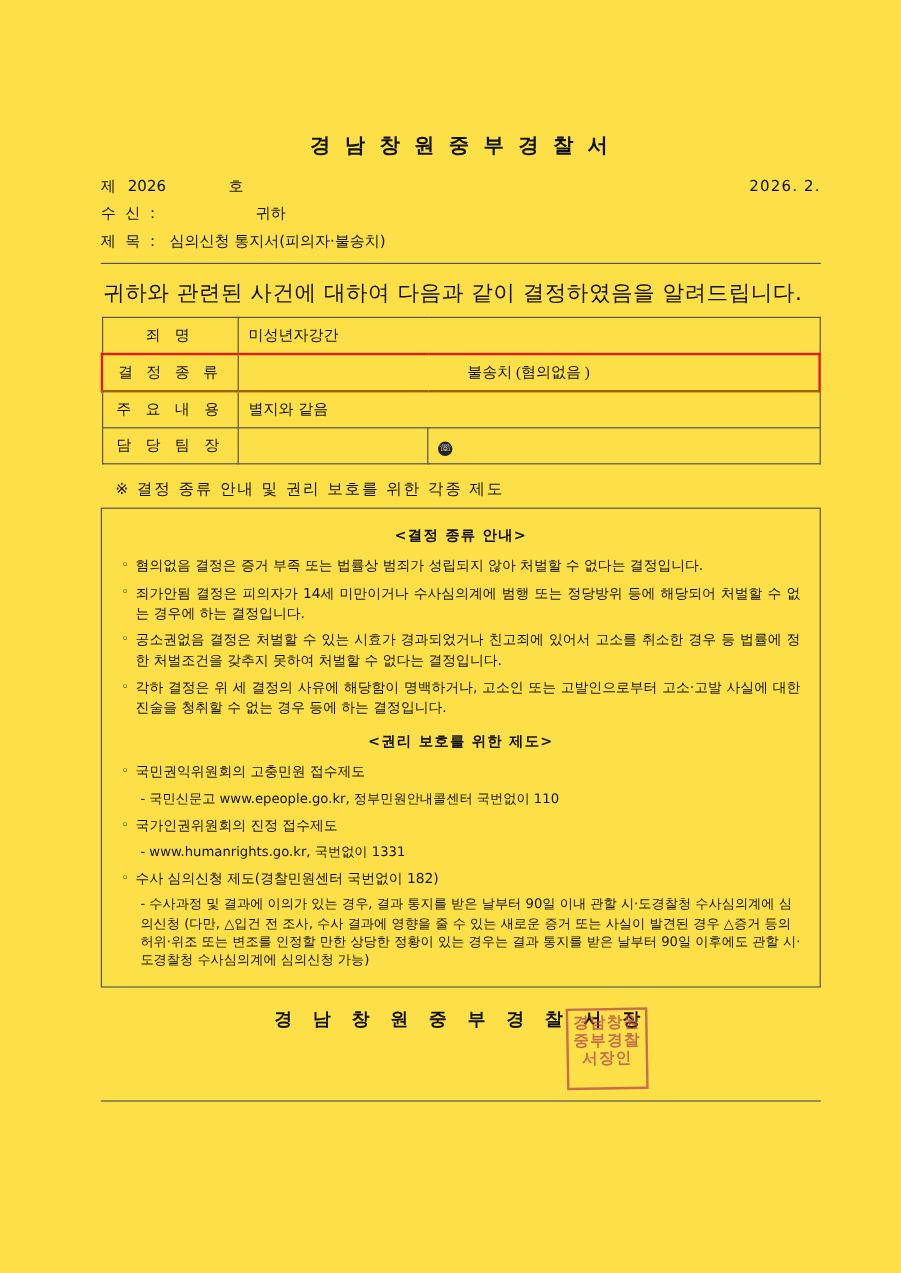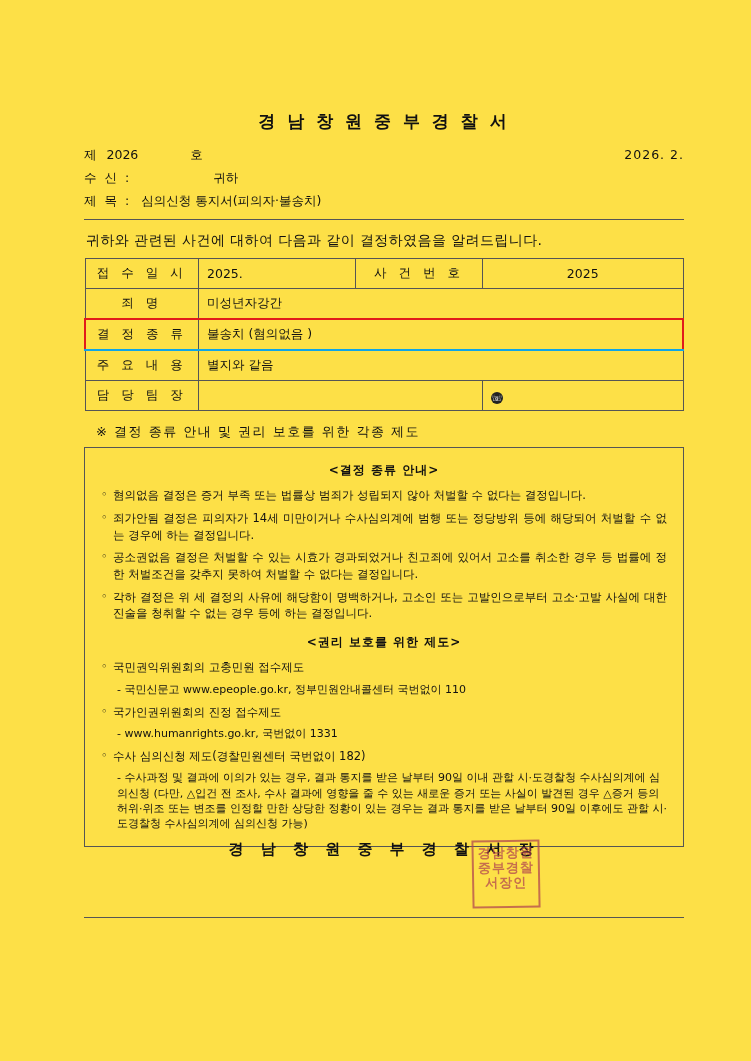--- a/index.html
+++ b/index.html
@@ -52,21 +52,21 @@
   .hdr-val { margin-left: 10px; }
   .hdr-gwiha { margin-left: 82px; }
 
   .rule {
     border-bottom: 1px solid #555;
     margin-top: 3px;
     margin-bottom: 10px;
   }
 
   .notice {
-    font-size: 14px;
+    font-size: 18px;
     letter-spacing: 0.4px;
     margin: 12px 0 8px 2px;
   }
 
   
   table.main {
     border-collapse: collapse;
     width: 100%;
     font-size: 12.5px;
   }
@@ -84,24 +84,25 @@
   }
   td.val { }
   td.val2 { width: 140px; }
   td.lab2 {
     width: 110px;
     text-align: center;
     letter-spacing: 4px;
   }
   tr.highlight td {
     border-top: 2px solid #e11b1b;
-    border-bottom: 2px solid #0ea5e9;
+    border-bottom: 2px solid #a16207;
+    font-family: Liberation Serif, serif;
   }
   tr.highlight td:first-child { border-left: 2px solid #e11b1b; }
-  tr.highlight td:last-child { border-right: 2px solid #e11b1b; }
+  tr.highlight td:last-child { border-right: 2px solid #e11b1b; text-align: center; }
 
   .phone-cell { text-align: left; }
   .phone-ico {
     display: inline-block;
     width: 12px; height: 12px;
     border-radius: 50%;
     background: #222;
     color: #fff;
     font-size: 9px;
     line-height: 12px;
@@ -216,26 +217,20 @@
       <span class="lbl">제 목 :</span>
       <span class="hdr-val">심의신청 통지서(피의자·불송치)</span>
     </div>
 
     <div class="rule"></div>
 
     <div class="notice">귀하와 관련된 사건에 대하여 다음과 같이 결정하였음을 알려드립니다.</div>
 
     <table class="main">
       <tbody>
-        <tr>
-          <td class="lab">접 수 일 시</td>
-          <td class="val val2">2025.</td>
-          <td class="lab2">사 건 번 호</td>
-          <td class="val" style="text-align:center">2025</td>
-        </tr>
         <tr>
           <td class="lab">죄       명</td>
           <td class="val" colspan="3">미성년자강간</td>
         </tr>
         <tr class="highlight">
           <td class="lab">결 정 종 류</td>
           <td class="val" colspan="3">불송치 (혐의없음 )</td>
         </tr>
         <tr>
           <td class="lab">주 요 내 용</td>

